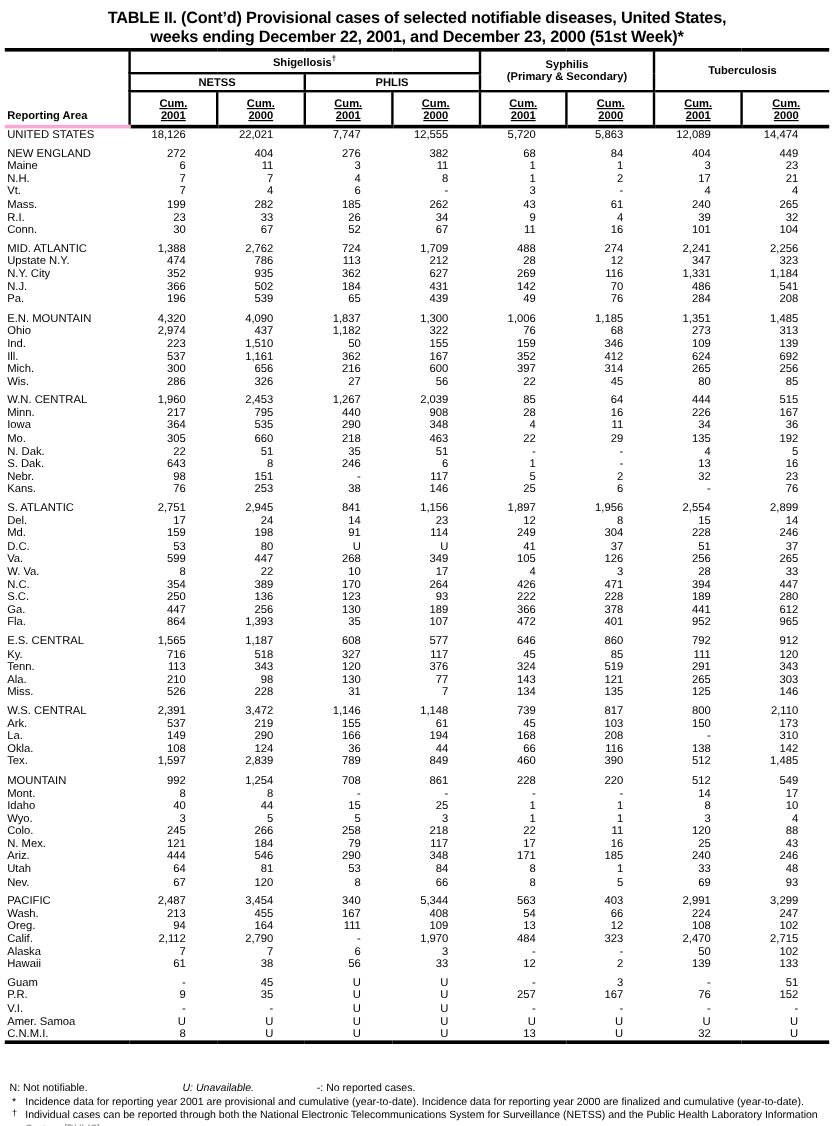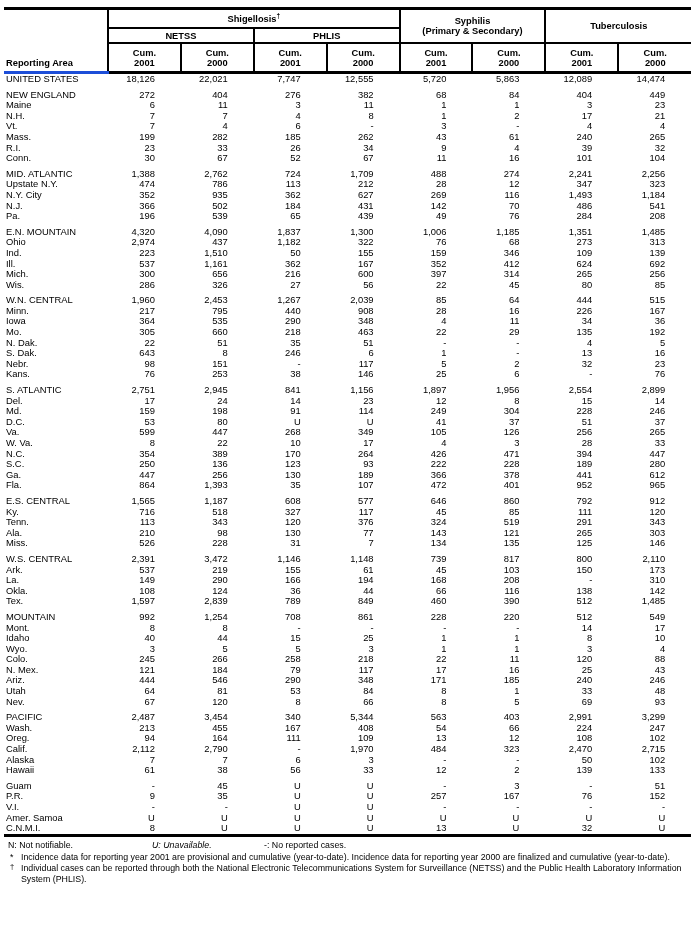--- a/index.html
+++ b/index.html
@@ -12,42 +12,46 @@
   .title{text-align:center;font-weight:bold;font-size:13.6px;line-height:15.5px;letter-spacing:-0.2px;margin-bottom:2px;}
   table{
     width:687px;border-collapse:collapse;table-layout:fixed;
     border-top:3px solid #000;border-bottom:3px solid #000;
   }
   col.c-area{width:104px;}
   col.c-num{width:72.9px;}
   thead th{font-weight:bold;font-size:9.3px;line-height:10px;padding:0;text-align:center;vertical-align:middle;}
   tr.hr1 th{height:17px;}
   tr.hr2 th{height:13px;}
-  tr.hr3 th{height:27px;border-bottom:3px solid #000;}
-  th.area-h{text-align:left;vertical-align:bottom;padding:0 0 3px 2px;border-bottom:3px solid #1d4ed8;}
+  tr.hr3 th{height:27px;border-bottom:3px solid #000;text-decoration:underline;}
+  th.area-h{text-align:left;vertical-align:bottom;padding:0 0 3px 2px;border-bottom:3px solid #f9a8d4;}
   .bl{border-left:2px solid #000;}
   .bb{border-bottom:2px solid #000;}
   thead sup{font-size:6.5px;vertical-align:super;line-height:0;}
   tbody td{font-size:9.4px;line-height:10.6px;padding:0;white-space:nowrap;}
   td.area{text-align:left;padding-left:2px;}
   td.num{text-align:right;padding-right:26px;}
   tr.gap td{height:5px;line-height:5px;}
   .legend{font-size:8.8px;line-height:11px;margin-top:3px;padding-left:4px;}
   .legend .leg{display:inline-block;}
-  .legend .leg1{width:144px;}
+  .legend .leg1{width:144px;margin-top:28px;}
   .legend .leg2{width:112px;font-style:italic;}
   .fn{position:relative;font-size:8.8px;line-height:10.4px;padding-left:17px;margin-top:1px;}
   .fnm{position:absolute;left:6px;top:0;}
   .fnm.dagger{font-size:7.5px;top:-1px;}
 </style>
 </head>
 <body>
 
 <div class="page">
 
+  <div class="title">
+    <div>TABLE II. (Cont’d) Provisional cases of selected notifiable diseases, United States,</div>
+    <div>weeks ending December 22, 2001, and December 23, 2000 (51st Week)*</div>
+  </div>
 
   <table>
     <colgroup>
       <col class="c-area">
       <col class="c-num">
         <col class="c-num">
         <col class="c-num">
         <col class="c-num">
       <col class="c-num">
         <col class="c-num">
@@ -194,21 +198,21 @@
           <td class="num">323</td>
         </tr>
         <tr>
           <td class="area">N.Y. City</td>
           <td class="num">352</td>
           <td class="num">935</td>
           <td class="num">362</td>
           <td class="num">627</td>
           <td class="num">269</td>
           <td class="num">116</td>
-          <td class="num">1,493</td>
+          <td class="num">1,331</td>
           <td class="num">1,184</td>
         </tr>
         <tr>
           <td class="area">N.J.</td>
           <td class="num">366</td>
           <td class="num">502</td>
           <td class="num">184</td>
           <td class="num">431</td>
           <td class="num">142</td>
           <td class="num">70</td>

